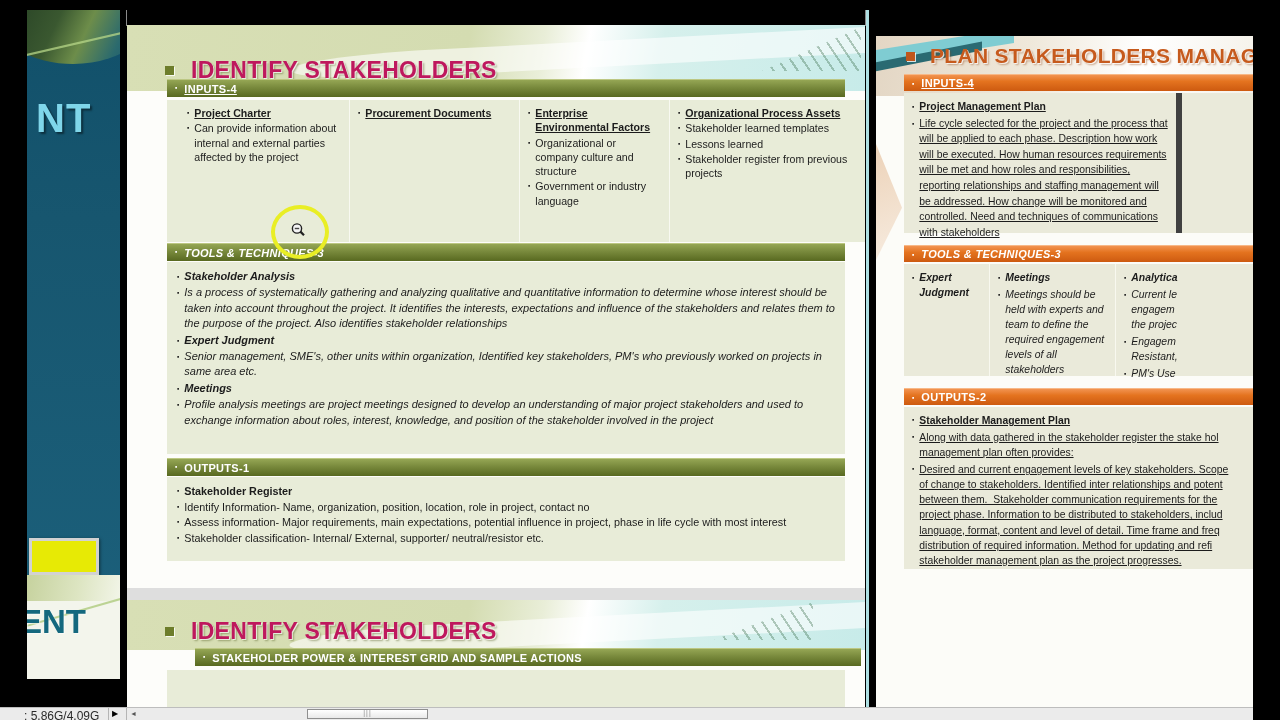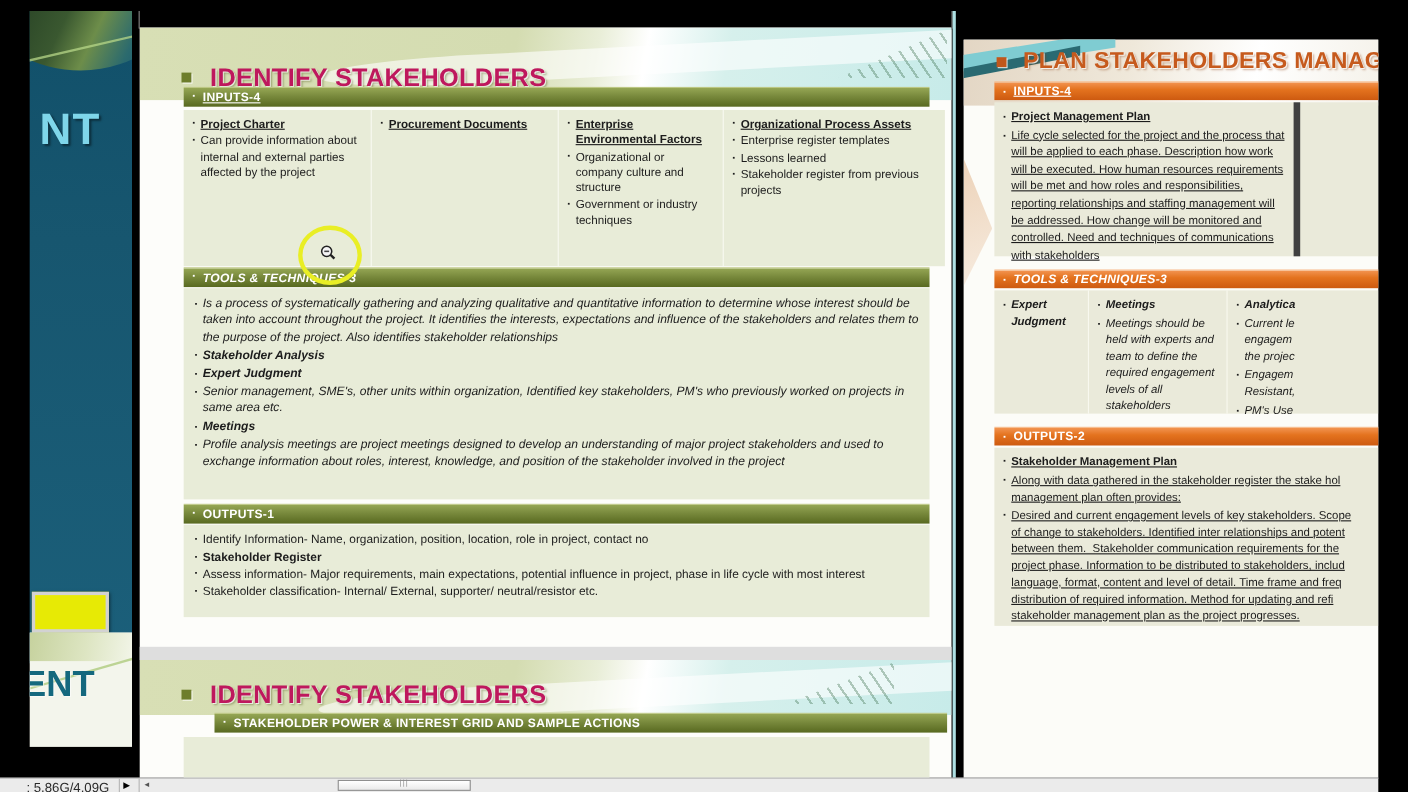--- a/index.html
+++ b/index.html
@@ -72,21 +72,21 @@
   .bar{position:absolute;left:40px;width:678px;height:18px;display:flex;align-items:center;gap:7px;
     padding-left:8px;box-sizing:border-box;
     background:linear-gradient(180deg,#95a654 0%,#78893c 45%,#586920 100%);
     border-top:1px solid #bcc783;}
   .bar .wbu{color:#fff;font-size:6.5px;transform:translateY(-1px);}
   .bar-label{color:#fff;font-size:11px;font-weight:bold;letter-spacing:.3px;}
   .bar.u .bar-label{text-decoration:underline;}
   .bar.it .bar-label{font-style:italic;}
 
   #inputs-bar{top:54px;}
-  #inputs-grid{position:absolute;left:40px;top:75px;width:692px;height:142px;background:#e8ecd8;display:flex;}
+  #inputs-grid{position:absolute;left:40px;top:75px;width:692px;height:142px;background:#e8ecd8;display:flex;padding-left:12px;}
   #inputs-grid .col{border-right:1px solid #f8f9f1;}
   #inputs-grid .col:nth-child(1){width:171px;flex:none;}
   #inputs-grid .col:nth-child(2){width:170px;flex:none;}
   #inputs-grid .col:nth-child(3){width:150px;flex:none;}
   #inputs-grid .col:nth-child(4){flex:1;border-right:none;}
 
   #tools-bar{top:218px;}
   #tools-list{position:absolute;left:40px;top:237px;width:678px;height:192px;background:#e8ecd8;
     padding:7px 10px;box-sizing:border-box;}
   #tools-list .tx{font-style:italic;font-size:11px;}
@@ -214,55 +214,55 @@
           <div class="li b u hdr">
             <span class="bu">▪</span>
             <span class="tx">Enterprise Environmental Factors</span>
           </div>
           <div class="li">
             <span class="bu">▪</span>
             <span class="tx">Organizational or company culture and structure</span>
           </div>
           <div class="li">
             <span class="bu">▪</span>
-            <span class="tx">Government or industry techniques</span>
+            <span class="tx">Government or industry language</span>
           </div>
         </div>
         <div class="col">
           <div class="li b u hdr">
             <span class="bu">▪</span>
             <span class="tx">Organizational Process Assets</span>
           </div>
           <div class="li">
             <span class="bu">▪</span>
-            <span class="tx">Enterprise register templates</span>
+            <span class="tx">Stakeholder learned templates</span>
           </div>
           <div class="li">
             <span class="bu">▪</span>
             <span class="tx">Lessons learned</span>
           </div>
           <div class="li">
             <span class="bu">▪</span>
             <span class="tx">Stakeholder register from previous projects</span>
           </div>
         </div>
       </div>
 
     <div class="bar it" id="tools-bar">
       <span class="wbu">▪</span>
       <span class="bar-label">TOOLS &amp; TECHNIQUES-3</span>
     </div>
     <div id="tools-list">
+        <div class="li b">
+          <span class="bu">▪</span>
+          <span class="tx">Stakeholder Analysis</span>
+        </div>
         <div class="li">
           <span class="bu">▪</span>
           <span class="tx">Is a process of systematically gathering and analyzing qualitative and quantitative information to determine whose interest should be taken into account throughout the project. It identifies the interests, expectations and influence of the stakeholders and relates them to the purpose of the project. Also identifies stakeholder relationships</span>
-        </div>
-        <div class="li b">
-          <span class="bu">▪</span>
-          <span class="tx">Stakeholder Analysis</span>
         </div>
         <div class="li b">
           <span class="bu">▪</span>
           <span class="tx">Expert Judgment</span>
         </div>
         <div class="li">
           <span class="bu">▪</span>
           <span class="tx">Senior management, SME's, other units within organization, Identified key stakeholders, PM's who previously worked on projects in same area etc.</span>
         </div>
         <div class="li b">
@@ -273,27 +273,27 @@
           <span class="bu">▪</span>
           <span class="tx">Profile analysis meetings are project meetings designed to develop an understanding of major project stakeholders and used to exchange information about roles, interest, knowledge, and position of the stakeholder involved in the project</span>
         </div>
       </div>
 
     <div class="bar" id="outputs-bar">
       <span class="wbu">▪</span>
       <span class="bar-label">OUTPUTS-1</span>
     </div>
     <div id="outputs-list">
+        <div class="li b">
+          <span class="bu">▪</span>
+          <span class="tx">Stakeholder Register</span>
+        </div>
         <div class="li">
           <span class="bu">▪</span>
           <span class="tx">Identify Information- Name, organization, position, location, role in project, contact no</span>
-        </div>
-        <div class="li b">
-          <span class="bu">▪</span>
-          <span class="tx">Stakeholder Register</span>
         </div>
         <div class="li">
           <span class="bu">▪</span>
           <span class="tx">Assess information- Major requirements, main expectations, potential influence in project, phase in life cycle with most interest</span>
         </div>
         <div class="li">
           <span class="bu">▪</span>
           <span class="tx">Stakeholder classification- Internal/ External, supporter/ neutral/resistor etc.</span>
         </div>
       </div>

